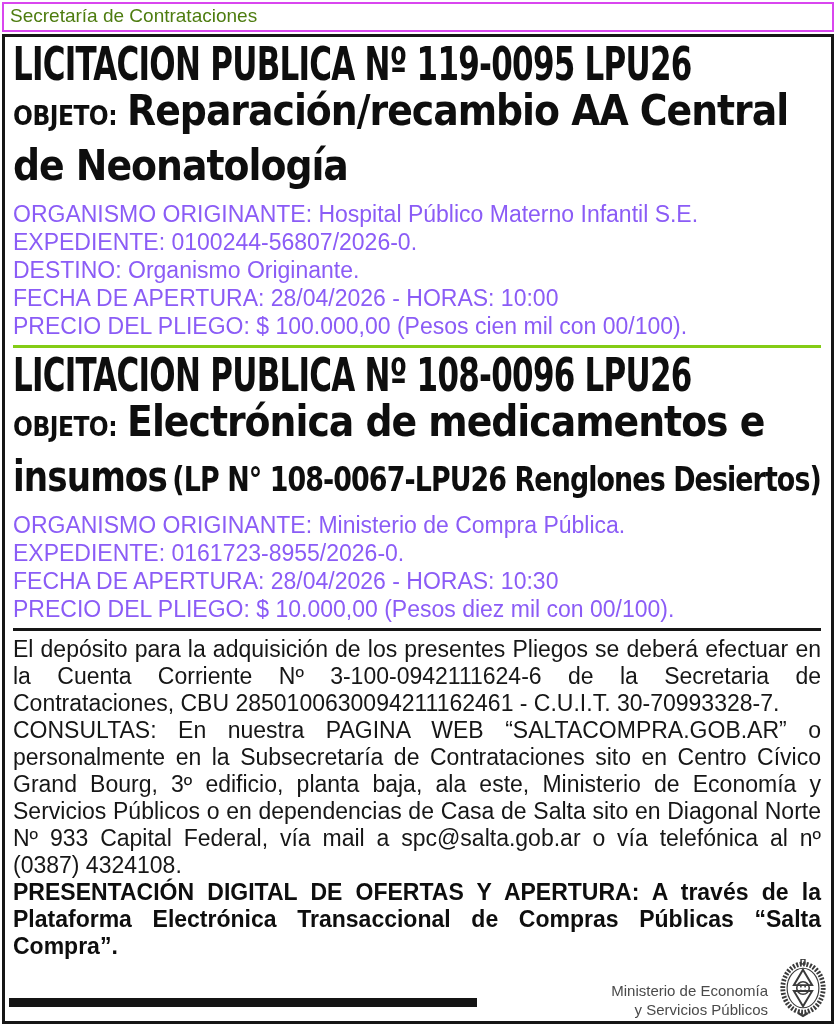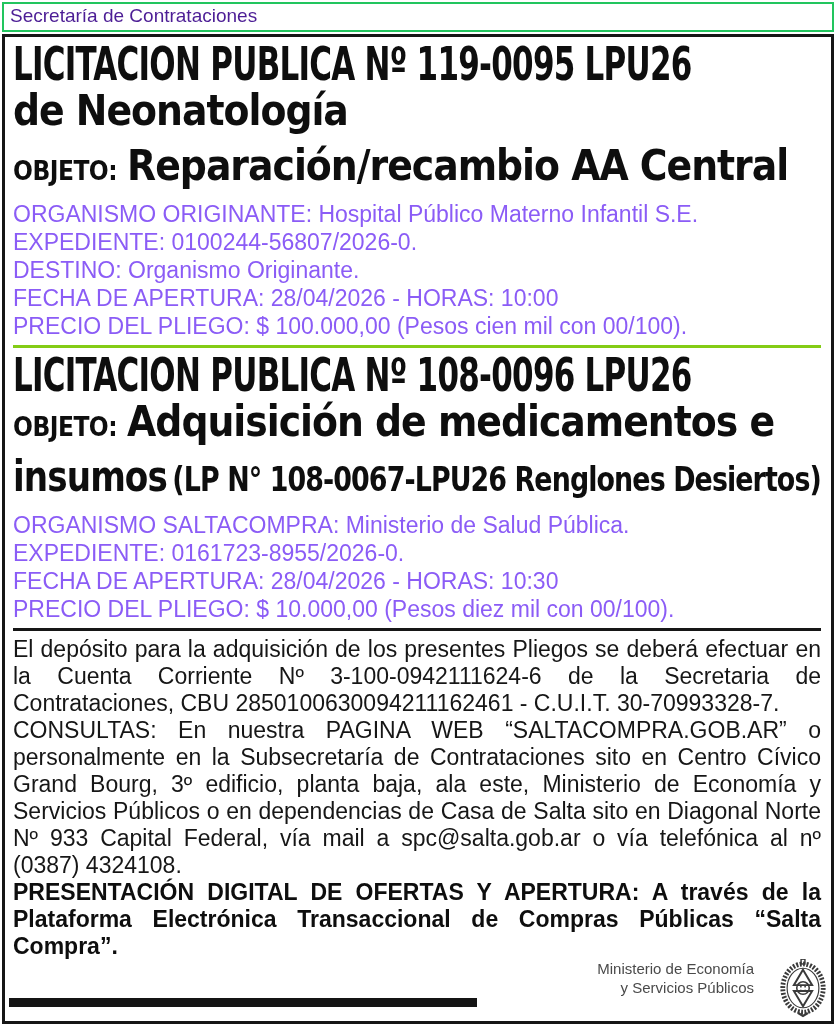--- a/index.html
+++ b/index.html
@@ -2,22 +2,22 @@
 <html><head>
 <meta charset="utf-8">
 <style>
   html,body{margin:0;padding:0;background:#ffffff;}
   body{
     width:836px;height:1024px;position:relative;overflow:hidden;
     font-family:"Liberation Sans","DejaVu Sans",sans-serif;color:#111;
     -webkit-font-smoothing:antialiased;
   }
   .frame-top{
-    margin:2px 2px 0 2px;border:2px solid #22c55e;
-    padding:1px 8px 3px 6px;font-size:19px;line-height:22px;color:#4c1d95;
+    margin:2px 2px 0 2px;border:2px solid #d946ef;
+    padding:1px 8px 3px 6px;font-size:19px;line-height:22px;color:#4d7c0f;
     background:#fff;
   }
   .frame-main{
     margin:2px;border:3px solid #161616;box-sizing:border-box;height:990px;
     padding:0 10px 60px 8px;position:relative;overflow:hidden;background:#fff;
   }
   .section{padding:3px 0 5px 0;}
   .section + .section{border-top:3px solid #84cc16;}
   .notes{border-top:3px solid #161616;padding-top:5px;}
   
@@ -40,69 +40,69 @@
   .para{
     margin:0;font-size:23px;line-height:27px;text-align:justify;
     text-align-last:left;color:#161616;
   }
   .para.bold{font-weight:bold;color:#0e0e0e;}
   .signature-rule{
     position:absolute;left:4px;bottom:14px;width:468px;height:9px;
     background:#141414;
   }
   .footer{
-    position:absolute;right:2px;bottom:2px;display:flex;align-items:flex-start;
-    gap:23px;background:#fff;padding-left:6px;
+    position:absolute;right:2px;bottom:2px;display:flex;align-items:flex-end;
+    gap:9px;background:#fff;padding-left:6px;
   }
   .ministry{text-align:right;font-size:15px;line-height:19px;color:#4a4a4a;}
   .gov{display:flex;flex-direction:column;align-items:flex-start;line-height:1;}
   .gov-label{font-size:15px;letter-spacing:0.5px;color:#2e2e2e;}
   .gov-name{font-size:33px;font-weight:bold;letter-spacing:0.5px;color:#262626;margin-top:1px;}
   .crest{flex:0 0 auto;}
 </style>
 </head>
 <body>
 
 <div class="frame-top">
   <span>Secretaría de Contrataciones</span>
 </div>
 
 <div class="frame-main">
 
   <div class="section">
     <div class="title-wrap">
       <div class="title" data-fit="shrink" style="transform-origin: 0px 50%; transform: scaleX(0.749448);">LICITACION PUBLICA Nº 119-0095 LPU26</div>
     </div>
+    <div class="objeto-line" data-fit="fill">
+      <span class="objeto-label">OBJETO:</span><span class="objeto-text">Reparación/recambio AA Central</span>
+    </div>
     <div class="objeto-line" data-fit="shrink">
       <span class="objeto-text">de Neonatología</span>
-    </div>
-    <div class="objeto-line" data-fit="fill">
-      <span class="objeto-label">OBJETO:</span><span class="objeto-text">Reparación/recambio AA Central</span>
     </div>
     <div class="details">
         <div class="detail">ORGANISMO ORIGINANTE: Hospital Público Materno Infantil S.E.</div>
         <div class="detail">EXPEDIENTE: 0100244-56807/2026-0.</div>
         <div class="detail">DESTINO: Organismo Originante.</div>
         <div class="detail">FECHA DE APERTURA: 28/04/2026 - HORAS: 10:00</div>
         <div class="detail">PRECIO DEL PLIEGO: $ 100.000,00 (Pesos cien mil con 00/100).</div>
       </div>
   </div>
 
   <div class="section">
     <div class="title-wrap">
       <div class="title" data-fit="shrink" style="transform-origin: 0px 50%; transform: scaleX(0.749448);">LICITACION PUBLICA Nº 108-0096 LPU26</div>
     </div>
     <div class="objeto-line" data-fit="fill">
-      <span class="objeto-label">OBJETO:</span><span class="objeto-text">Adquisición de medicamentos e</span>
+      <span class="objeto-label">OBJETO:</span><span class="objeto-text">Electrónica de medicamentos e</span>
     </div>
     <div class="objeto-line" data-fit="shrink" style="transform-origin: 0px 50%; transform: scaleX(0.904815);">
       <span class="objeto-text">insumos</span><span class="objeto-note">(LP N° 108-0067-LPU26 Renglones Desiertos)</span>
     </div>
     <div class="details">
-        <div class="detail">ORGANISMO SALTACOMPRA: Ministerio de Salud Pública.</div>
+        <div class="detail">ORGANISMO ORIGINANTE: Ministerio de Compra Pública.</div>
         <div class="detail">EXPEDIENTE: 0161723-8955/2026-0.</div>
         <div class="detail">FECHA DE APERTURA: 28/04/2026 - HORAS: 10:30</div>
         <div class="detail">PRECIO DEL PLIEGO: $ 10.000,00 (Pesos diez mil con 00/100).</div>
       </div>
   </div>
 
   <div class="notes">
     <p class="para">El depósito para la adquisición de los presentes Pliegos se deberá efectuar en la Cuenta Corriente Nº 3-100-0942111624-6 de la Secretaria de Contrataciones, CBU 2850100630094211162461 - C.U.I.T. 30-70993328-7.</p>
     <p class="para">CONSULTAS: En nuestra PAGINA WEB “SALTACOMPRA.GOB.AR” o personalmente en la Subsecretaría de Contrataciones sito en Centro Cívico Grand Bourg, 3º edificio, planta baja, ala este, Ministerio de Economía y Servicios Públicos o en dependencias de Casa de Salta sito en Diagonal Norte Nº 933 Capital Federal, vía mail a spc@salta.gob.ar o vía telefónica al nº (0387) 4324108.</p>
     <p class="para bold">PRESENTACIÓN DIGITAL DE OFERTAS Y APERTURA: A través de la Plataforma Electrónica Transaccional de Compras Públicas “Salta Compra”.</p>

